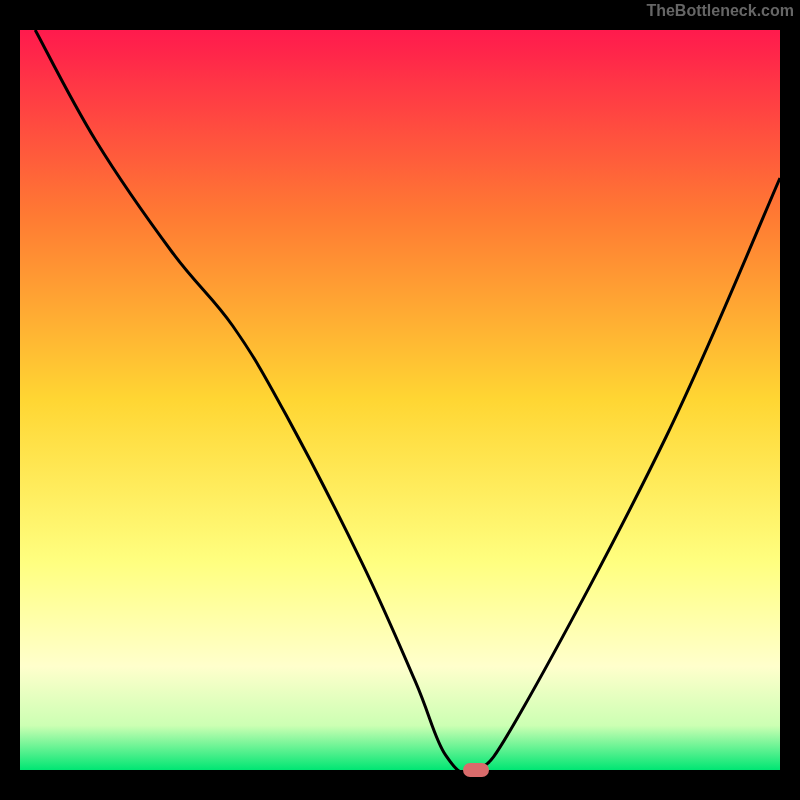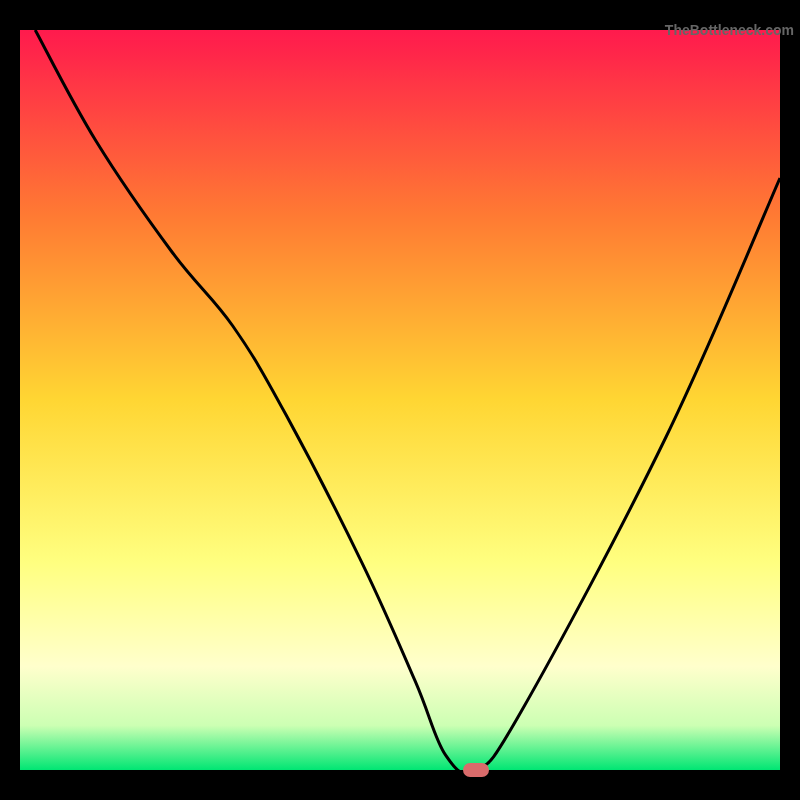--- a/index.html
+++ b/index.html
@@ -9,24 +9,23 @@
     height: 800px;
     background: #000;
     position: relative;
     font-family: Arial, sans-serif;
   }
   .watermark {
     position: absolute;
     top: 2px;
     right: 6px;
     color: #666;
-    font-size: 14px;
+    font-size: 16px;
     font-weight: bold;
     z-index: 10;
-    margin-top: 20px;
   }
   .plot-area {
     position: absolute;
     left: 20px;
     top: 30px;
     width: 760px;
     height: 740px;
   }
   .plot-area svg {
     width: 100%;

